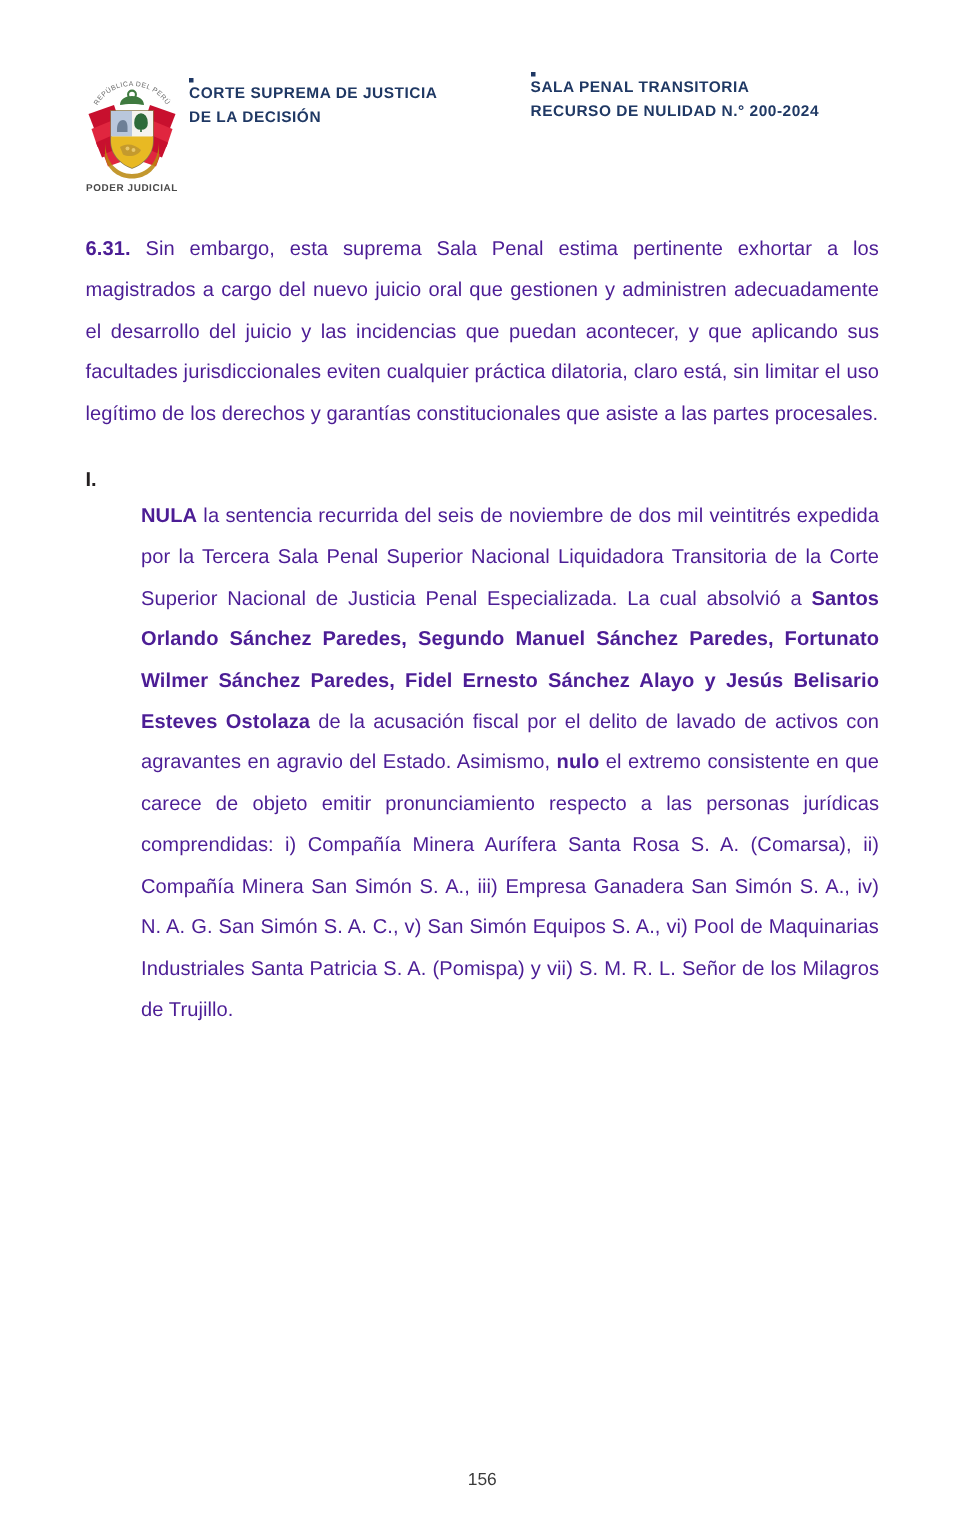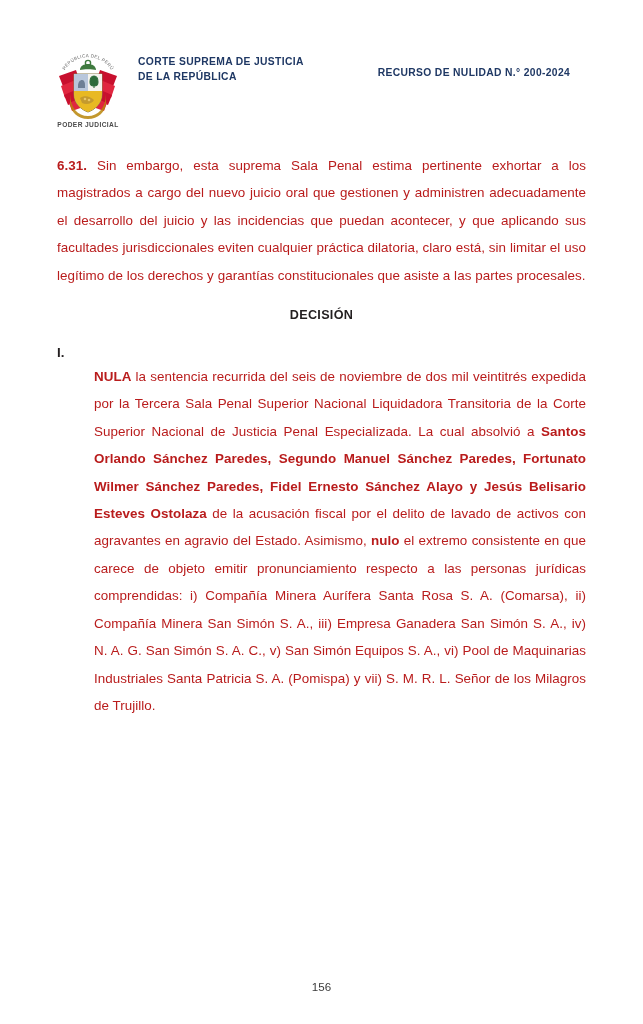--- a/index.html
+++ b/index.html
@@ -29,21 +29,22 @@
   .emblem {
     width: 64px;
     height: 88px;
     position: relative;
     flex: 0 0 64px;
   }
   .emblem svg { display: block; }
 
   .hdr-block {
     display: flex;
-    align-items: center;
+    align-items: flex-start;
+    flex-direction: column;
   }
   .hdr-bar {
     width: 3px;
     background: #1f3864;
     margin-right: 9px;
     flex: 0 0 3px;
   }
   .hdr-text {
     color: #1f3864;
     font-size: 10.3px;
@@ -66,21 +67,21 @@
   
   .body-area {
     position: absolute;
     left: 57px;
     top: 152px;
     width: 529px;
   }
   p.para {
     margin: 0 0 4px 0;
     text-align: justify;
-    color: #b91c1c;
+    color: #4c1d95;
     font-size: 13.4px;
     line-height: 27.4px;
     letter-spacing: 0.05px;
   }
   p.para.tight { margin-bottom: 0; }
   .b { font-weight: bold; }
 
   .decision-heading {
     margin: 19px 0 13px 0;
     text-align: center;
@@ -168,37 +169,37 @@
         <circle cx="32" cy="21" r="2.6" fill="none" stroke="#3f7a3f" stroke-width="1.4"></circle>
 
         <text x="32" y="85" font-family="Liberation Sans, sans-serif" font-size="6.6" font-weight="bold" fill="#4a4a4a" text-anchor="middle" letter-spacing="0.4">PODER JUDICIAL</text>
       </svg>
     </div>
 
     <div class="hdr-block hdr-left">
       <div class="hdr-bar"></div>
       <div class="hdr-text">
         <div>CORTE SUPREMA DE JUSTICIA</div>
-        <div>DE LA REPÚBLICA</div>
+        <div>DE LA DECISIÓN</div>
       </div>
     </div>
 
     <div class="hdr-block hdr-right">
       <div class="hdr-bar"></div>
       <div class="hdr-text">
+        <div>SALA PENAL TRANSITORIA</div>
         <div>RECURSO DE NULIDAD N.° 200-2024</div>
       </div>
     </div>
   </div>
 
   <div class="body-area">
 
     <p class="para"><span class="b">6.31.</span><span> Sin embargo, esta suprema Sala Penal estima pertinente exhortar a los magistrados a cargo del nuevo juicio oral que gestionen y administren adecuadamente el desarrollo del juicio y las incidencias que puedan acontecer, y que aplicando sus facultades jurisdiccionales eviten cualquier práctica dilatoria, claro está, sin limitar el uso legítimo de los derechos y garantías constitucionales que asiste a las partes procesales.</span></p>
 
-    <div class="decision-heading">DECISIÓN</div>
 
 
     <div class="numbered">
       <div class="numbered-marker">I.</div>
       <div class="numbered-body">
         <p class="para tight"><span class="b">NULA</span><span> la sentencia recurrida del seis de noviembre de dos mil veintitrés expedida por la Tercera Sala Penal Superior Nacional Liquidadora Transitoria de la Corte Superior Nacional de Justicia Penal Especializada. La cual absolvió a </span><span class="b">Santos Orlando Sánchez Paredes, Segundo Manuel Sánchez Paredes, Fortunato Wilmer Sánchez Paredes, Fidel Ernesto Sánchez Alayo y Jesús Belisario Esteves Ostolaza</span><span> de la acusación fiscal por el delito de lavado de activos con agravantes en agravio del Estado. Asimismo, </span><span class="b">nulo</span><span> el extremo consistente en que carece de objeto emitir pronunciamiento respecto a las personas jurídicas comprendidas: i) Compañía Minera Aurífera Santa Rosa S. A. (Comarsa), ii) Compañía Minera San Simón S. A., iii) Empresa Ganadera San Simón S. A., iv) N. A. G. San Simón S. A. C., v) San Simón Equipos S. A., vi) Pool de Maquinarias Industriales Santa Patricia S. A. (Pomispa) y vii) S. M. R. L. Señor de los Milagros de Trujillo.</span></p>
       </div>
     </div>
 
   </div>

